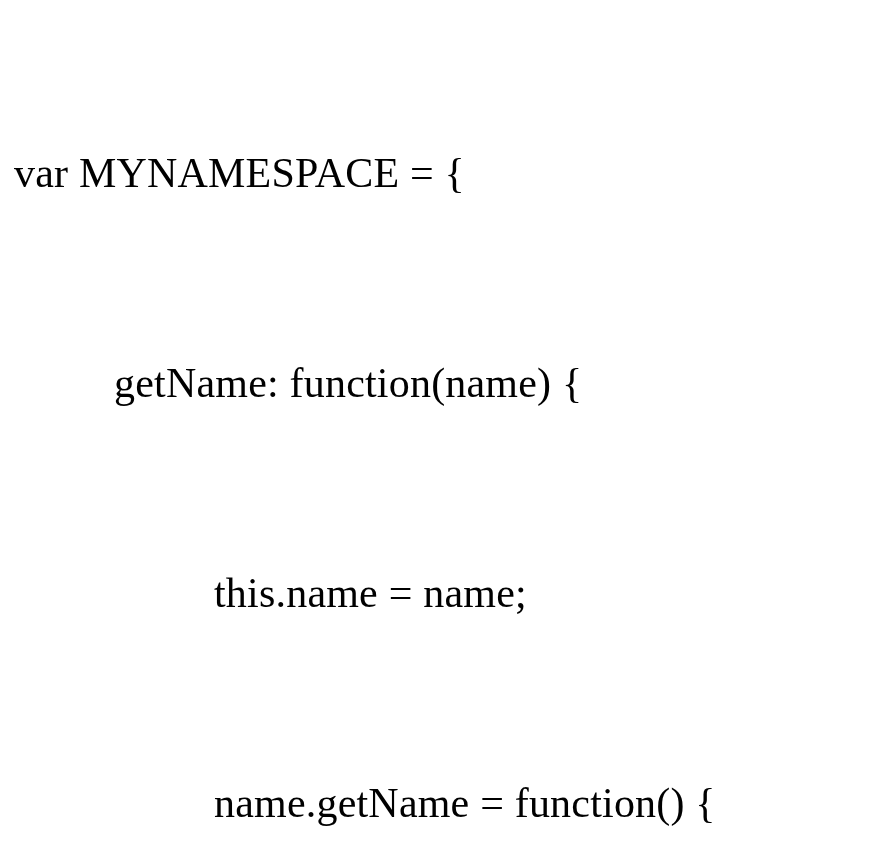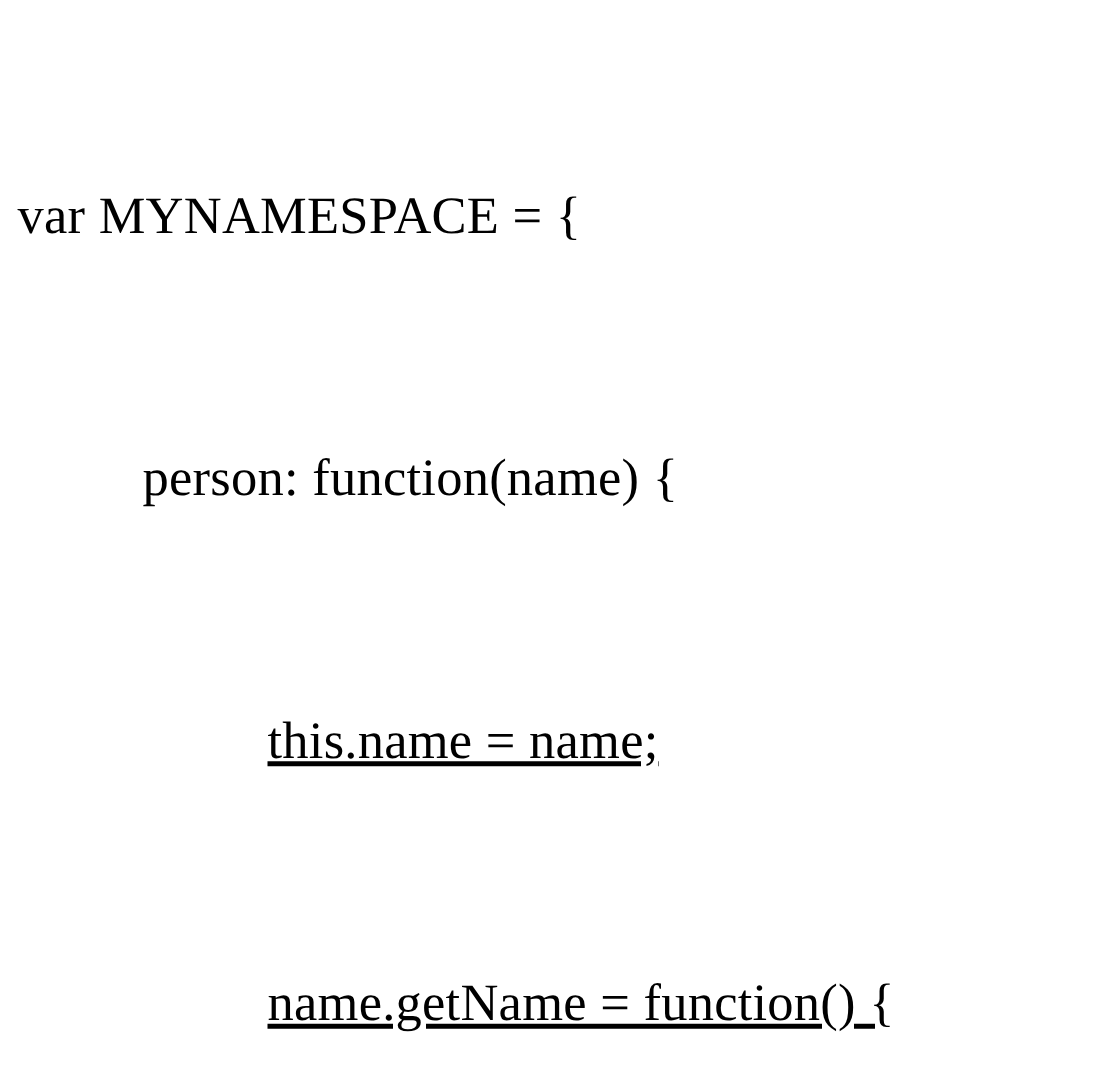--- a/index.html
+++ b/index.html
@@ -12,27 +12,27 @@
       color: #000000;
     }
     .code {
       padding: 16px 0 0 14px;
       font-size: 42px;
       line-height: 2.5;
       white-space: pre;
       letter-spacing: 0.2px;
     }
     .indent-1 { padding-left: 100px; }
-    .indent-2 { padding-left: 200px; text-decoration: underline; }
+    .indent-2 { padding-left: 200px; }
   </style>
 </head>
 <body>
 
 <div class="code">
 <div>var MYNAMESPACE = {</div>
-<div class="indent-1">person: function(name) {</div>
+<div class="indent-1">getName: function(name) {</div>
 <div class="indent-2">this.name = name;</div>
 <div class="indent-2">name.getName = function() {</div>
 
 
 
 
 </div>
 
 </body></html>

